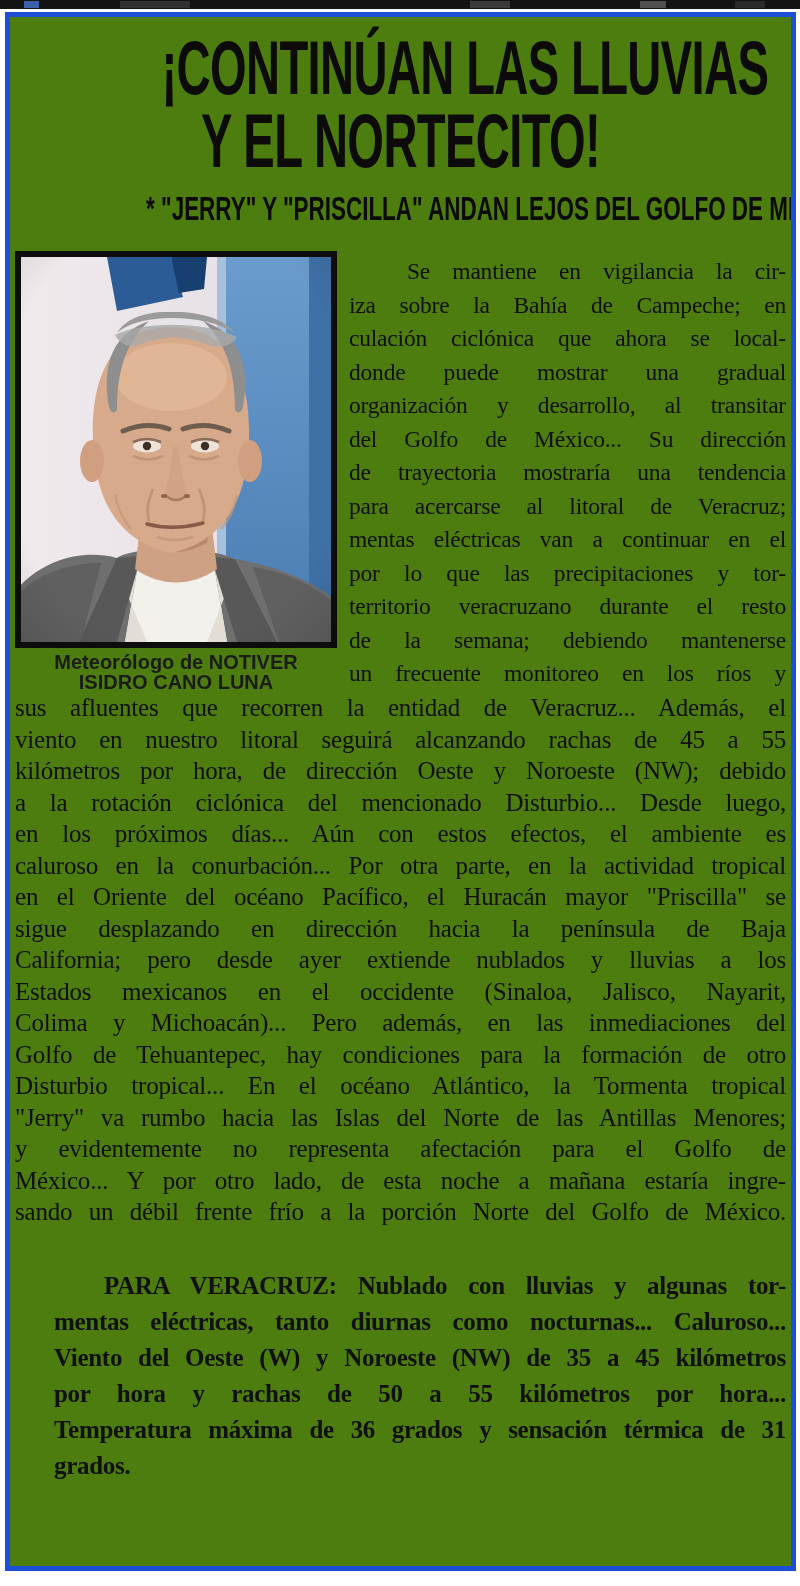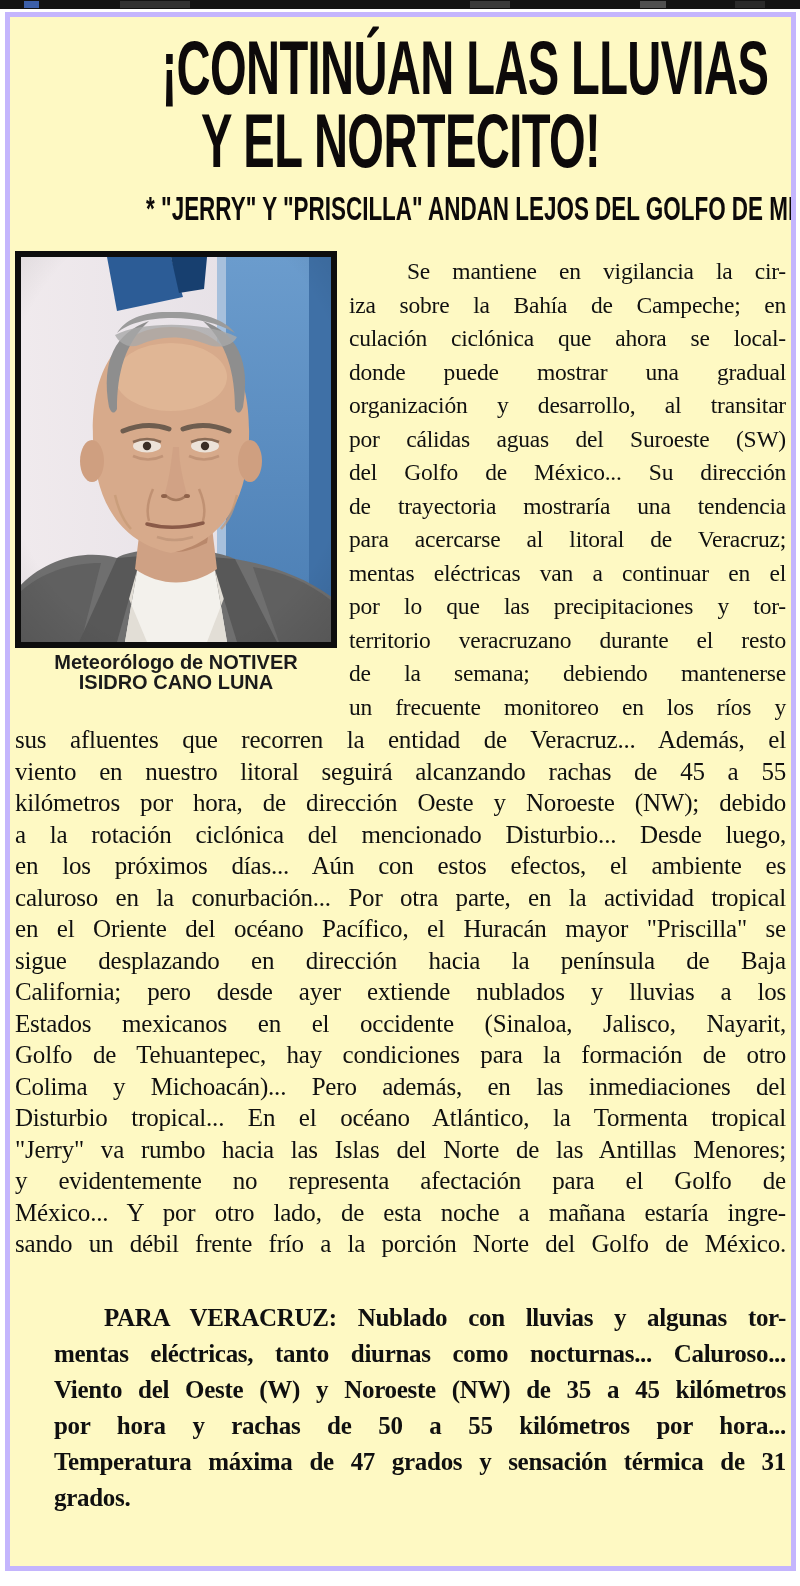--- a/index.html
+++ b/index.html
@@ -10,24 +10,24 @@
   .top-strip { position: relative; height: 9px; background: #131313; overflow: hidden; }
   .top-strip .frag { position: absolute; top: 1px; height: 7px; }
   .frag-blue  { left: 24px;  width: 15px; background: #3c5fa9; }
   .frag-gray1 { left: 120px; width: 70px; background: #4a4a4a; opacity: .55; }
   .frag-gray2 { left: 470px; width: 40px; background: #6b6b6b; opacity: .45; }
   .frag-gray3 { left: 640px; width: 26px; background: #8b8b8b; opacity: .5; }
   .frag-gray4 { left: 735px; width: 30px; background: #3a3a3a; opacity: .6; }
 
   .frame {
     margin: 3px 4px 0 5px;
-    border: 5px solid #c4b5fd;
+    border: 5px solid #1d4ed8;
     height: 1559px;
     padding: 0 5px;
-    background: #fef9c3;
+    background: #4d7c0f;
     overflow: hidden;
   }
 
   .headline {
     margin-top: 14px;
     text-align: center;
     font-family: "Liberation Sans", sans-serif;
     font-weight: bold;
     font-size: 76px;
     line-height: 73px;
@@ -200,21 +200,20 @@
         <div>ISIDRO CANO LUNA</div>
       </figcaption>
     </figure>
 
     <div class="col-text">
         <div class="jline">Se mantiene en vigilancia la cir-</div>
         <div class="jline">iza sobre la Bahía de Campeche; en</div>
         <div class="jline">culación ciclónica que ahora se local-</div>
         <div class="jline">donde puede mostrar una gradual</div>
         <div class="jline">organización y desarrollo, al transitar</div>
-        <div class="jline">por cálidas aguas del Suroeste (SW)</div>
         <div class="jline">del Golfo de México... Su dirección</div>
         <div class="jline">de trayectoria mostraría una tendencia</div>
         <div class="jline">para acercarse al litoral de Veracruz;</div>
         <div class="jline">mentas eléctricas van a continuar en el</div>
         <div class="jline">por lo que las precipitaciones y tor-</div>
         <div class="jline">territorio veracruzano durante el resto</div>
         <div class="jline">de la semana; debiendo mantenerse</div>
         <div class="jline">un frecuente monitoreo en los ríos y</div>
       </div>
   </div>
@@ -223,31 +222,31 @@
       <div class="jline">sus afluentes que recorren la entidad de Veracruz... Además, el</div>
       <div class="jline">viento en nuestro litoral seguirá alcanzando rachas de 45 a 55</div>
       <div class="jline">kilómetros por hora, de dirección Oeste y Noroeste (NW); debido</div>
       <div class="jline">a la rotación ciclónica del mencionado Disturbio... Desde luego,</div>
       <div class="jline">en los próximos días... Aún con estos efectos, el ambiente es</div>
       <div class="jline">caluroso en la conurbación... Por otra parte, en la actividad tropical</div>
       <div class="jline">en el Oriente del océano Pacífico, el Huracán mayor "Priscilla" se</div>
       <div class="jline">sigue desplazando en dirección hacia la península de Baja</div>
       <div class="jline">California; pero desde ayer extiende nublados y lluvias a los</div>
       <div class="jline">Estados mexicanos en el occidente (Sinaloa, Jalisco, Nayarit,</div>
+      <div class="jline">Colima y Michoacán)... Pero además,  en las inmediaciones del</div>
       <div class="jline">Golfo de Tehuantepec, hay condiciones para la formación de otro</div>
-      <div class="jline">Colima y Michoacán)... Pero además,  en las inmediaciones del</div>
       <div class="jline">Disturbio tropical... En el océano Atlántico, la Tormenta tropical</div>
       <div class="jline">"Jerry" va rumbo hacia las Islas del Norte de las Antillas Menores;</div>
       <div class="jline">y evidentemente no representa afectación para el Golfo de</div>
       <div class="jline">México... Y por otro lado, de esta noche a mañana estaría ingre-</div>
       <div class="jline">sando un débil frente frío a la porción Norte del Golfo de México.</div>
     </div>
 
   <div class="forecast">
       <div class="jline">PARA VERACRUZ: Nublado con lluvias y algunas tor-</div>
       <div class="jline">mentas eléctricas, tanto diurnas como nocturnas... Caluroso...</div>
       <div class="jline">Viento del Oeste (W) y Noroeste (NW) de 35 a 45 kilómetros</div>
       <div class="jline">por hora y rachas de 50 a 55 kilómetros por hora...</div>
-      <div class="jline">Temperatura máxima de 47 grados y sensación térmica de 31</div>
+      <div class="jline">Temperatura máxima de 36 grados y sensación térmica de 31</div>
       <div class="jline">grados.</div>
     </div>
 
 </div>
 
 </body></html>

